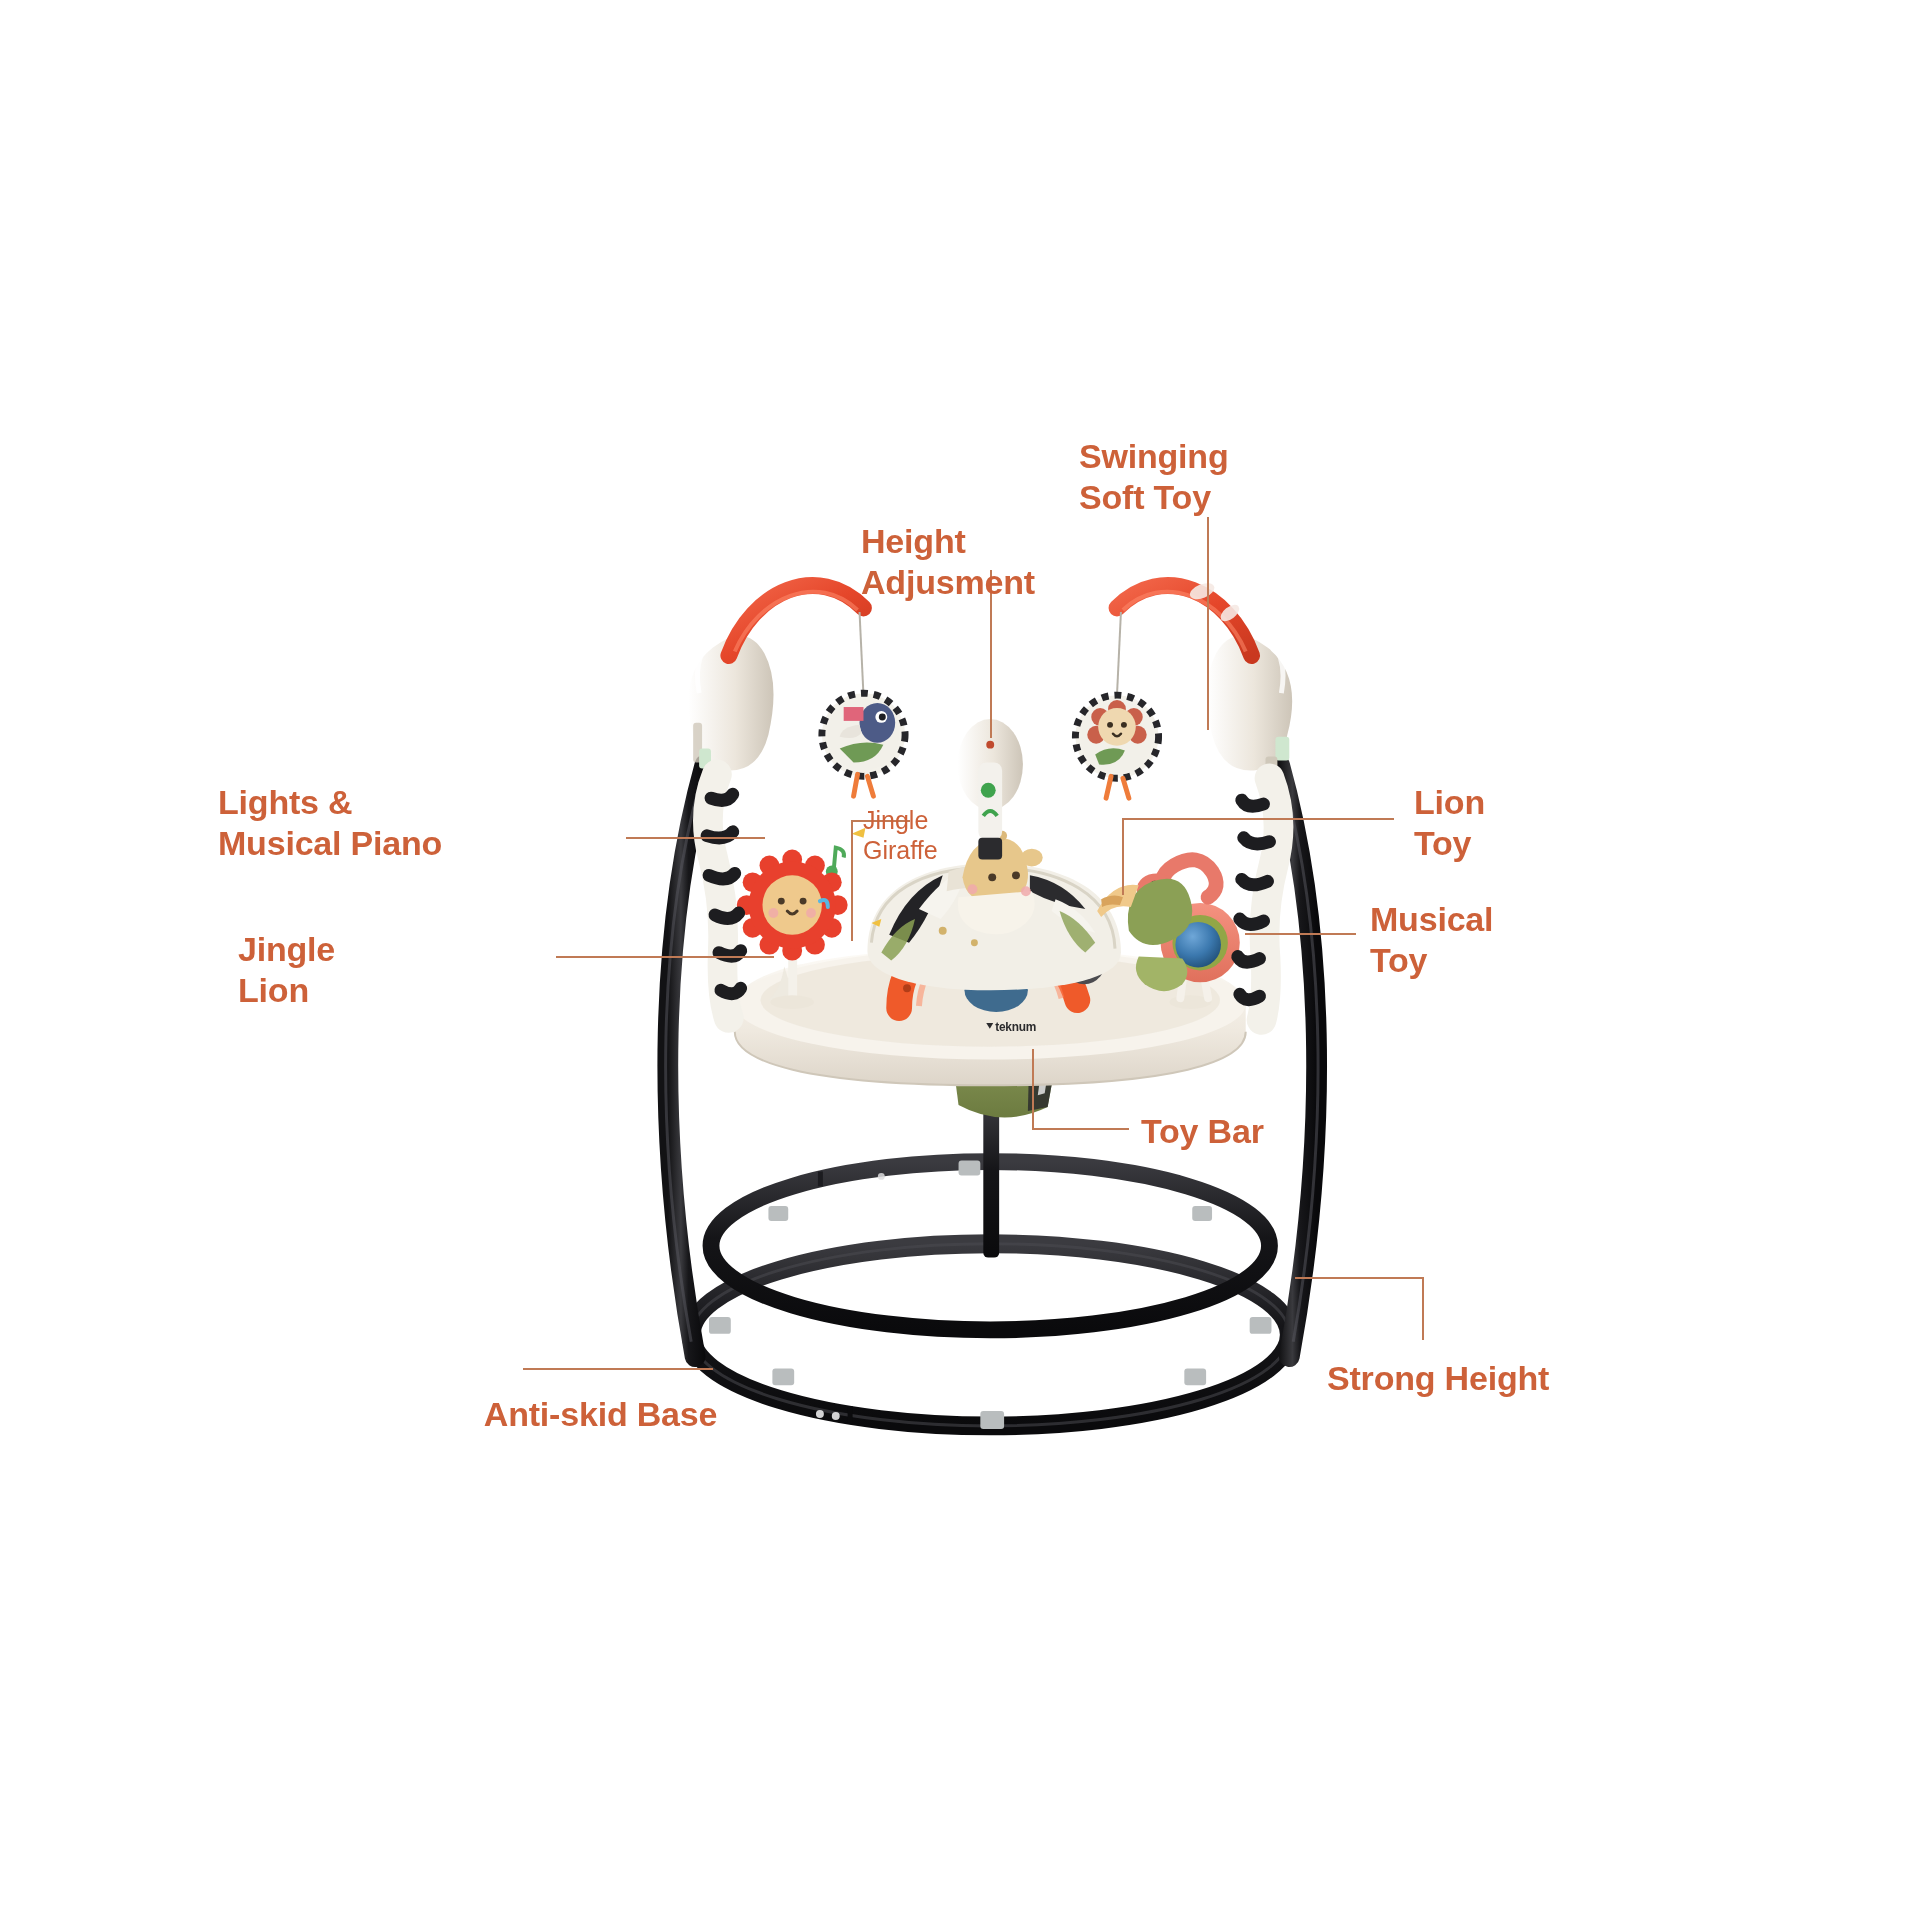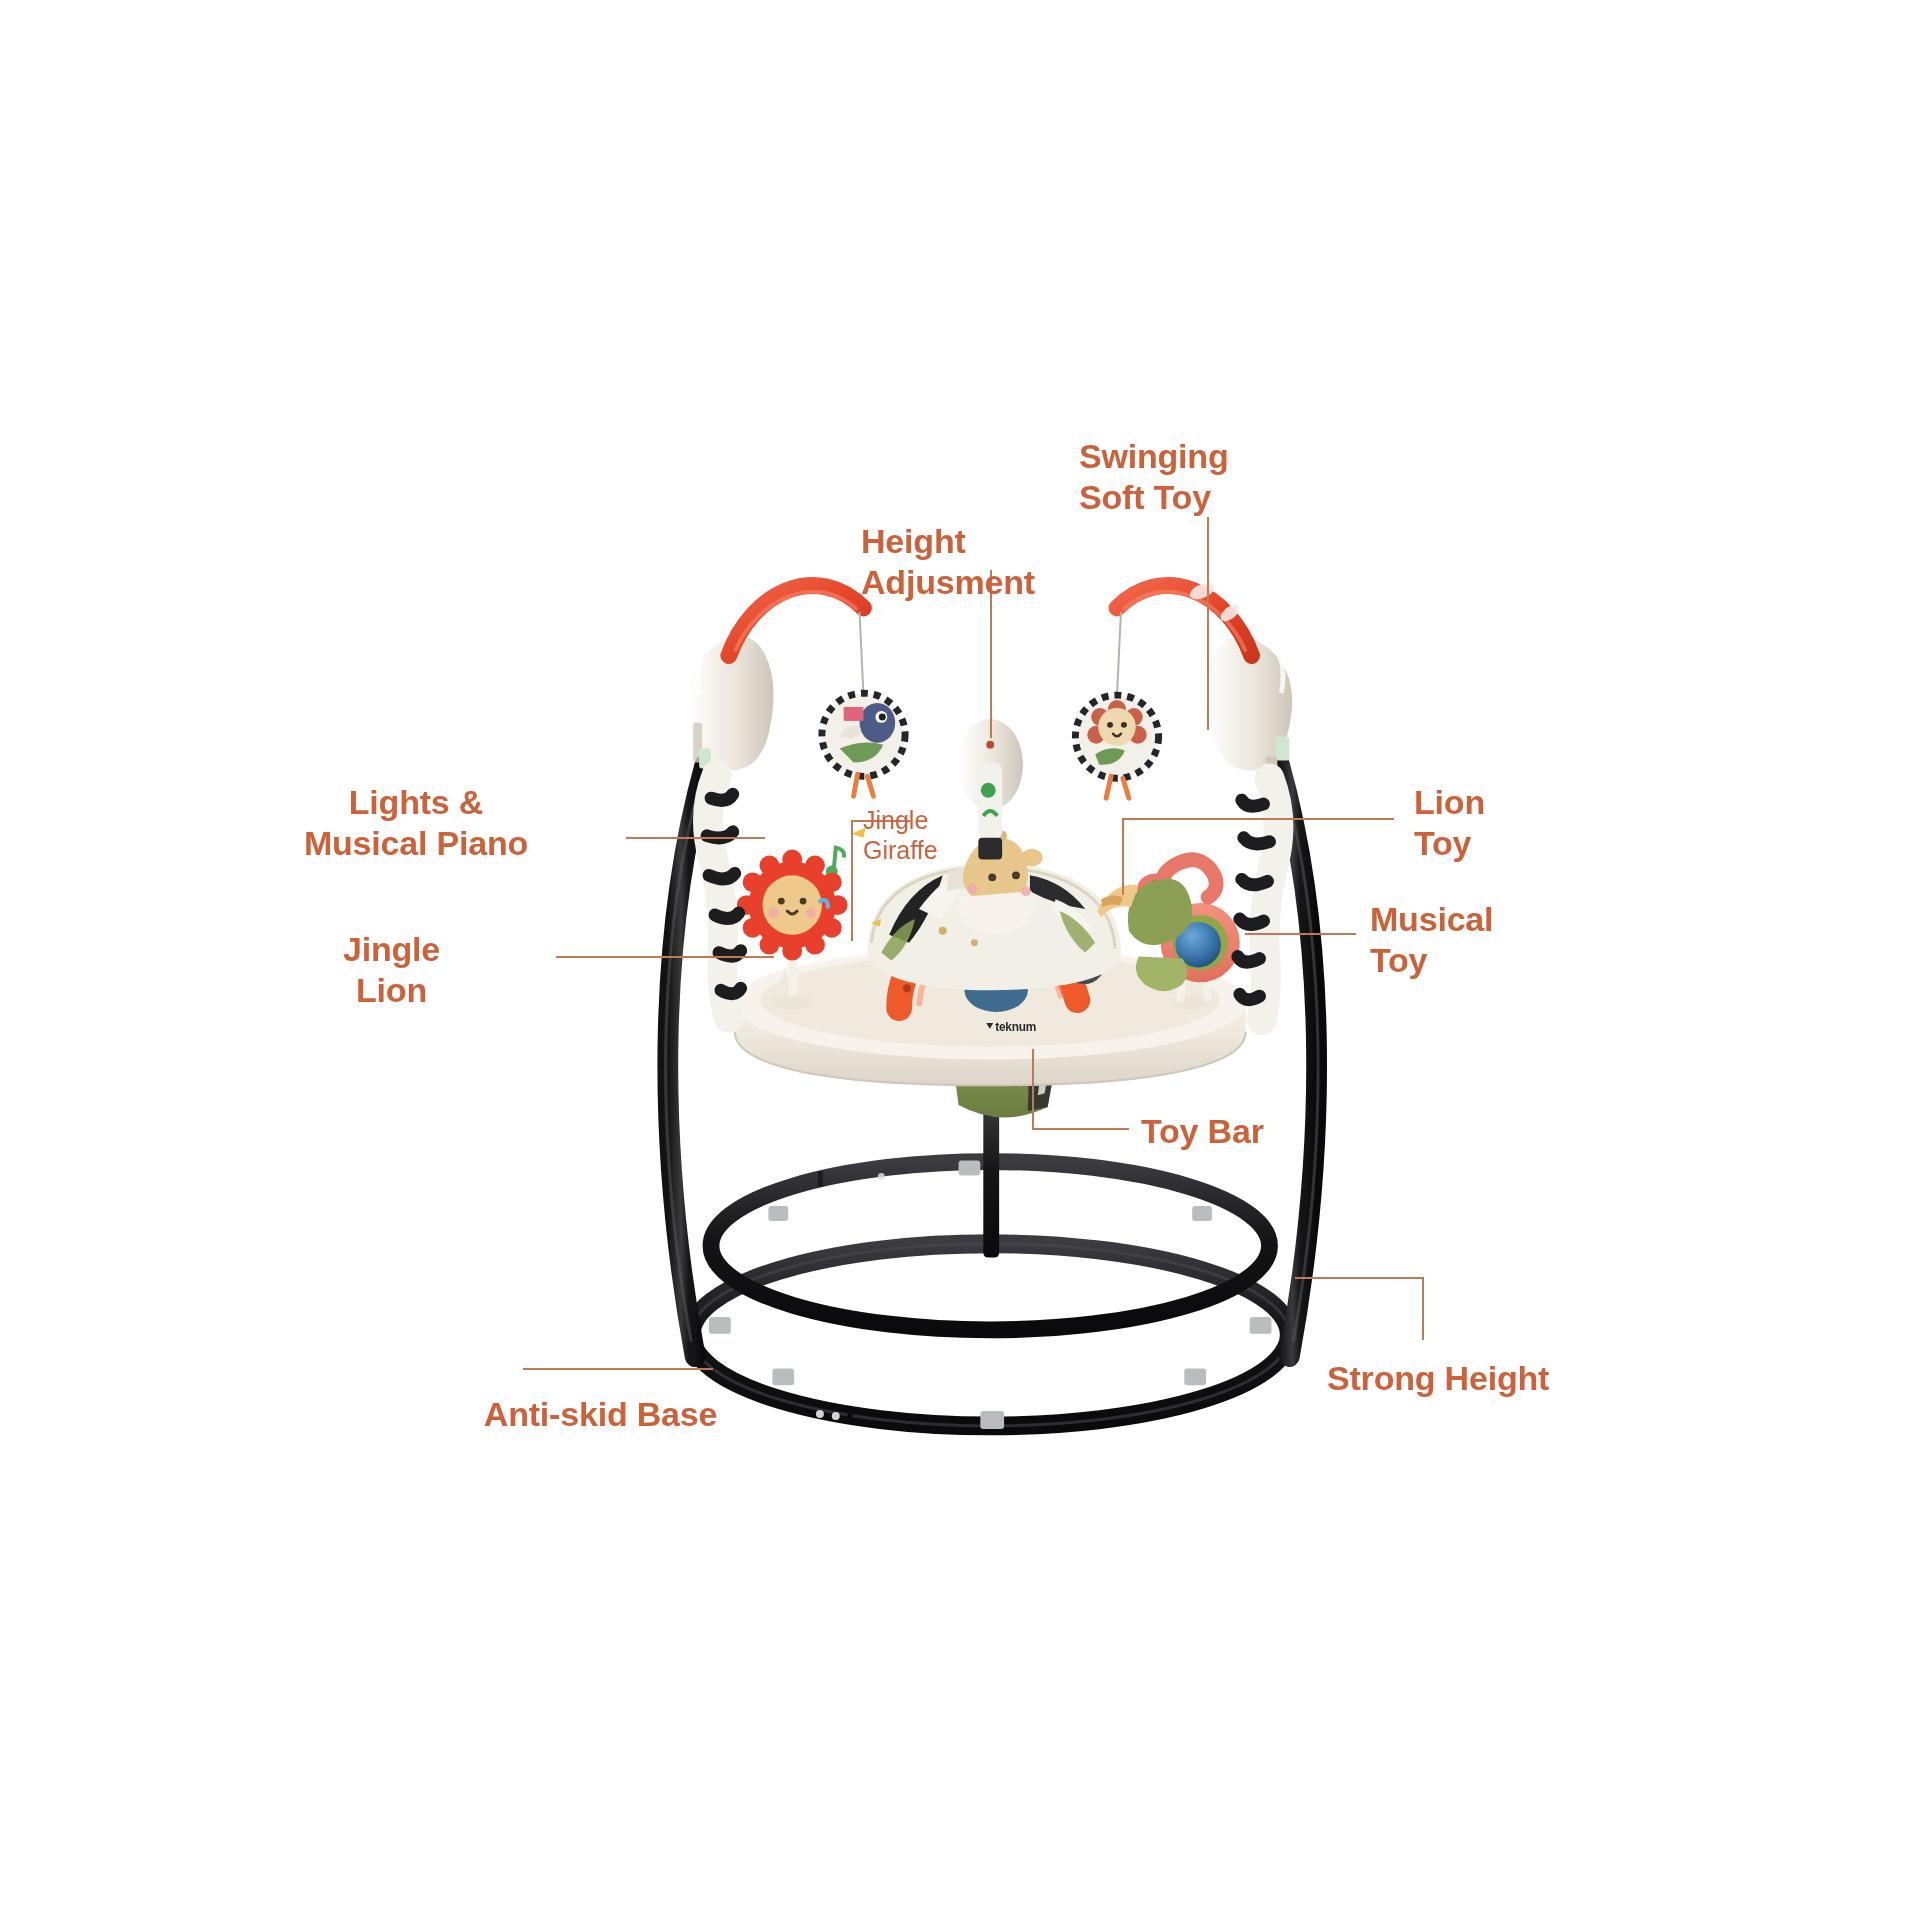--- a/index.html
+++ b/index.html
@@ -21,21 +21,21 @@
     position: absolute;
     color: #cd6139;
     font-family: "Liberation Sans", sans-serif;
     font-weight: bold;
     font-size: 34px;
     line-height: 1.22;
     letter-spacing: -0.2px;
     white-space: pre-line;
   }
   .label.lt { text-align: left; }
-  .label.rt { text-align: center; }
+  .label.rt { text-align: left; }
   .label.ct { text-align: left; }
   .label.small {
     font-weight: normal;
     font-size: 25px;
     line-height: 1.18;
     letter-spacing: 0;
   }
   
   .lead {
     position: absolute;

